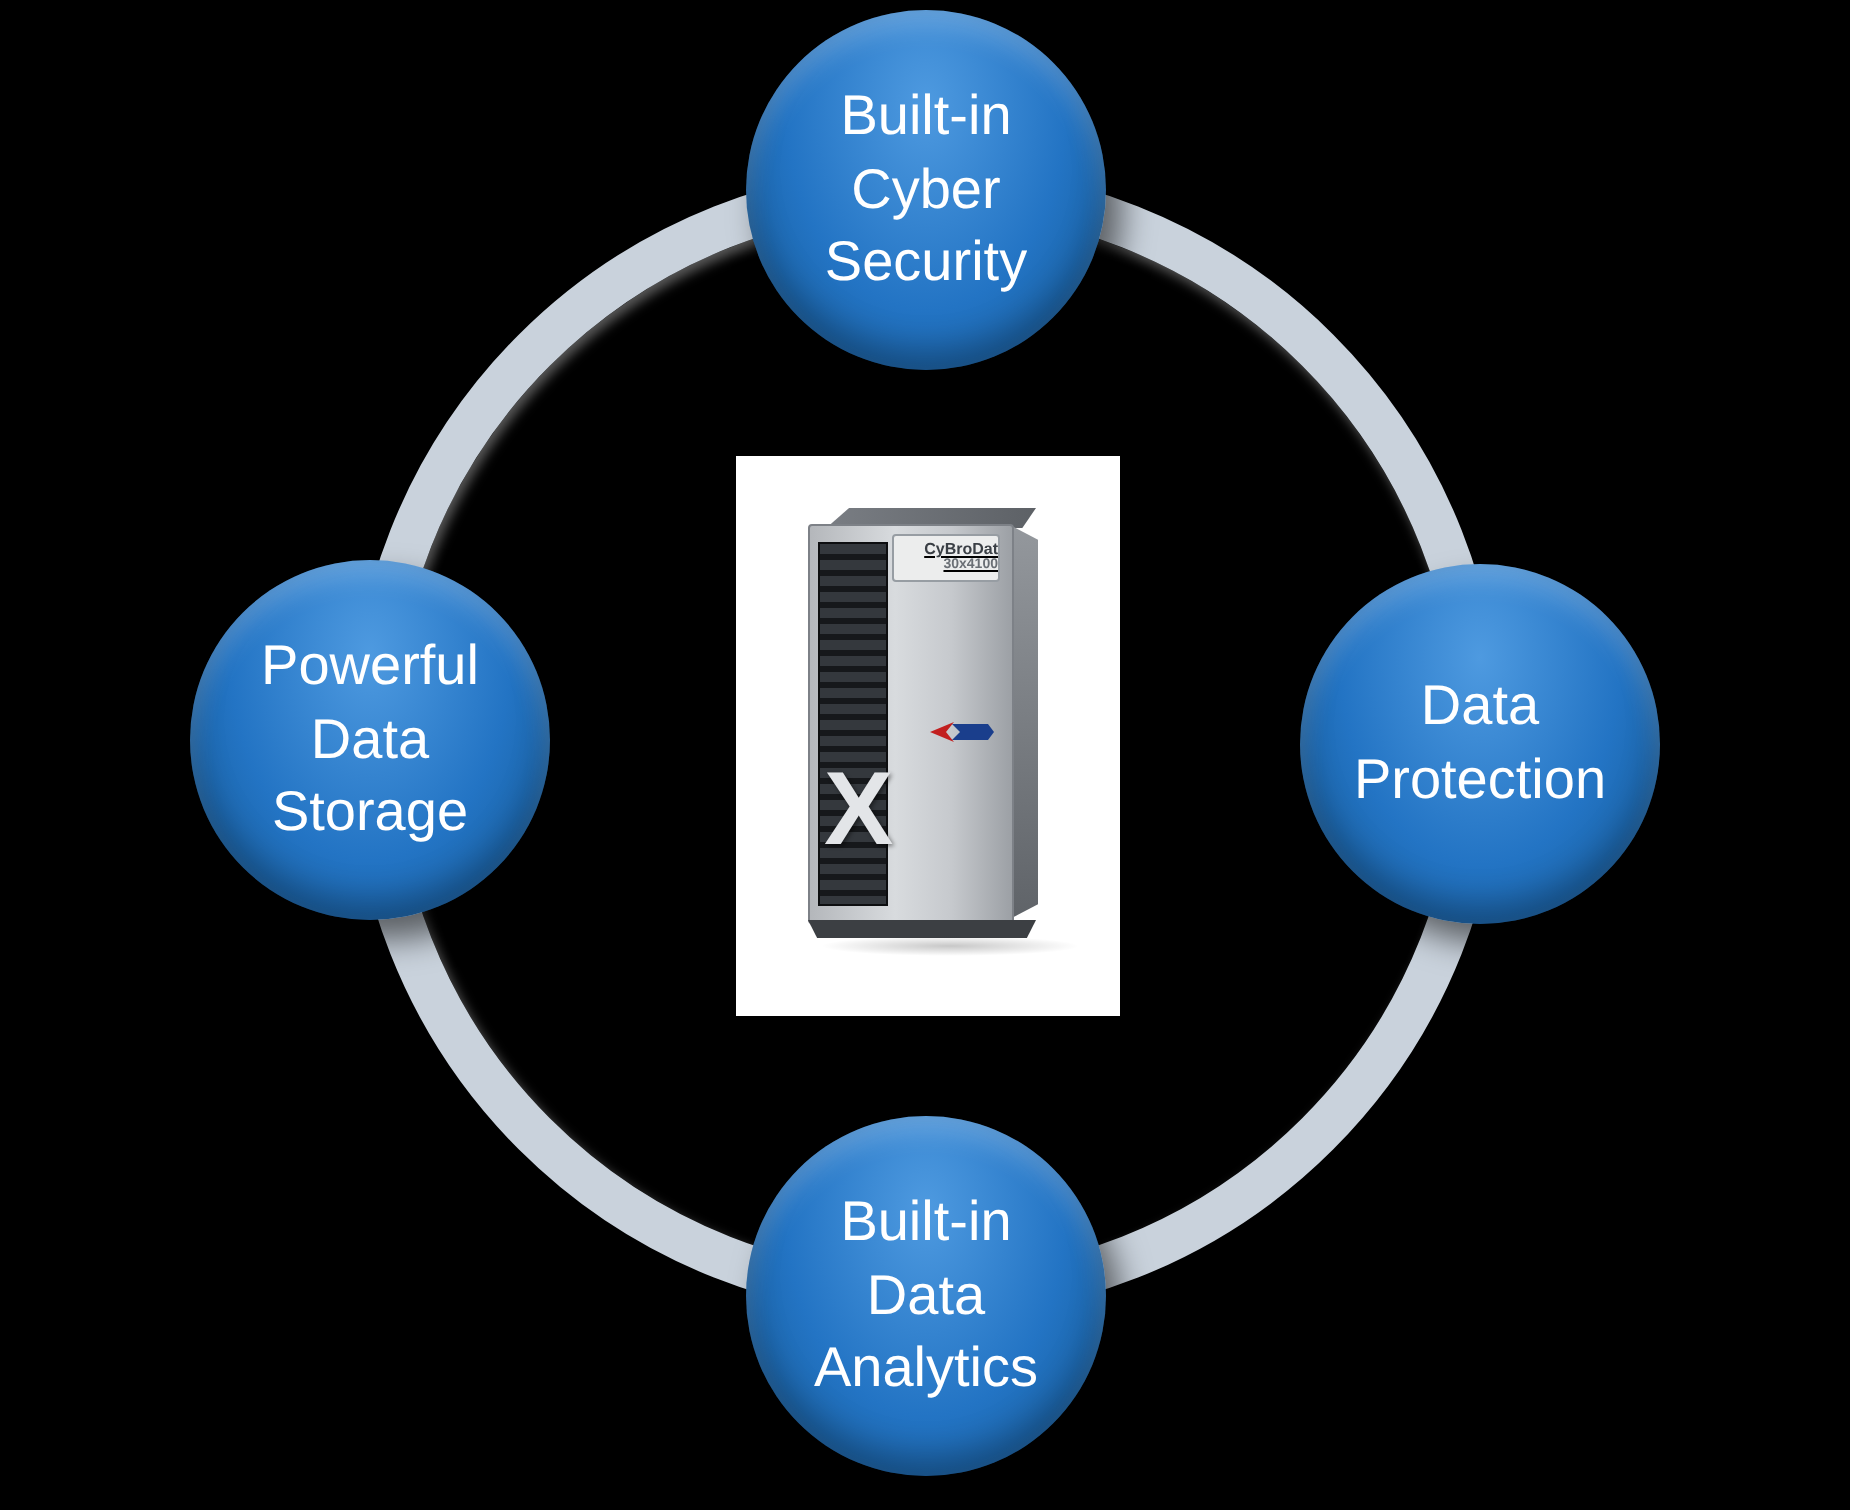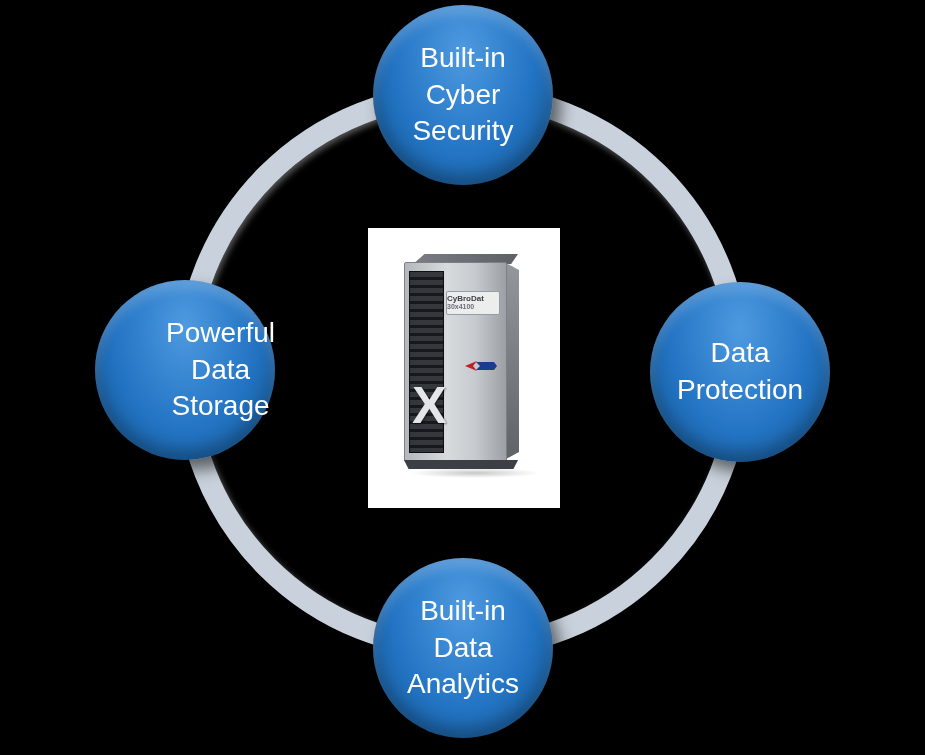--- a/index.html
+++ b/index.html
@@ -46,21 +46,21 @@
       var(--node-fill, #2374c4) 55%,
       #14568f 100%);
     box-shadow: inset 0 -10px 16px rgba(0,0,0,0.28),
                 inset 0 8px 12px rgba(255,255,255,0.22),
                 8px 10px 16px rgba(0,0,0,0.55);
   }
   .node-label { white-space: pre-line; }
   .node-top    { left: 373px; top: 5px; }
   .node-right  { left: 650px; top: 282px; }
   .node-bottom { left: 373px; top: 558px; }
-  .node-left   { left: 95px;  top: 280px; justify-content: flex-end; }
+  .node-left   { left: 95px;  top: 280px; }
 
   
   .center-panel {
     position: absolute;
     left: 368px;
     top: 228px;
     width: 192px;
     height: 280px;
     background: #ffffff;
   }
@@ -106,28 +106,29 @@
     width: 33px;
     height: 180px;
     background: repeating-linear-gradient(180deg,
       #34383d 0px, #34383d 5px,
       #16181b 5px, #16181b 8px);
     border: 1px solid #0d0e10;
   }
   .server-plate {
     position: absolute;
     right: 6px;
-    top: 28px;
+    top: 4px;
     width: 52px;
     height: 22px;
     background: #eceded;
     border: 1px solid #979da3;
     border-radius: 2px;
-    text-align: left;
+    text-align: right;
     overflow: hidden;
+    text-decoration: underline;
   }
   .server-brand {
     font-size: 8px;
     font-weight: bold;
     color: #3a3f45;
     margin-top: 2px;
   }
   .server-model {
     font-size: 7px;
     font-weight: bold;

